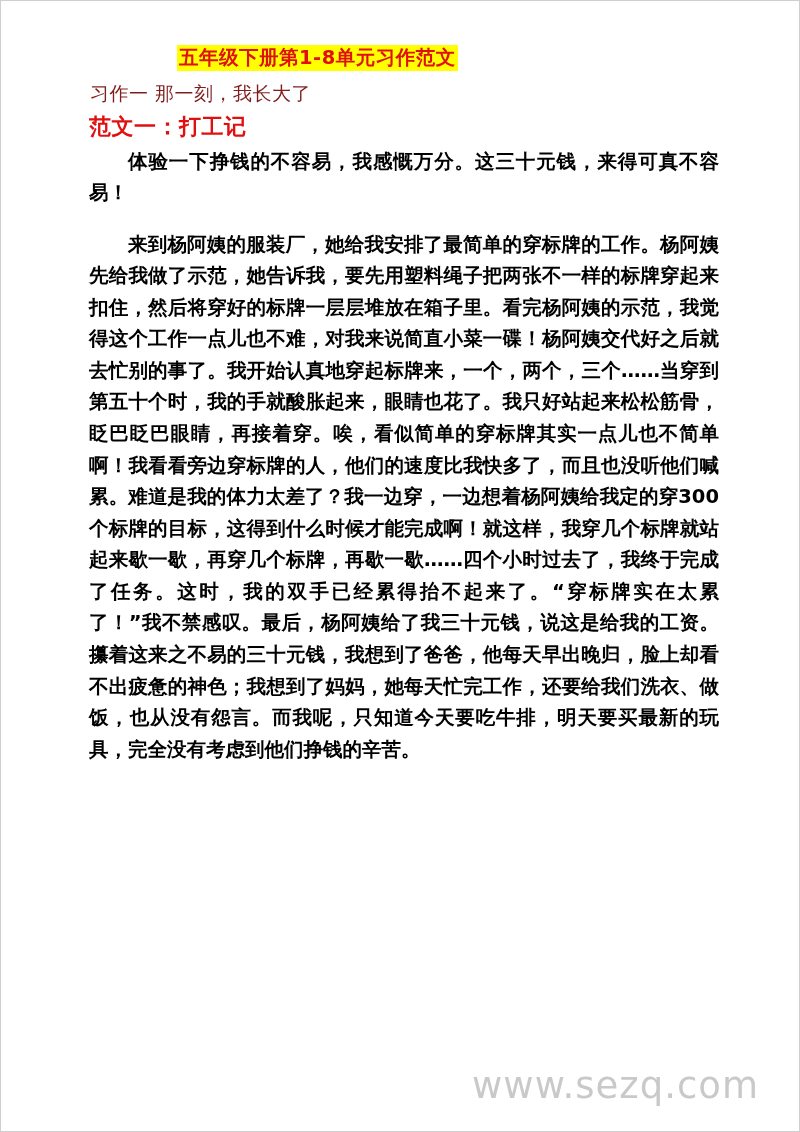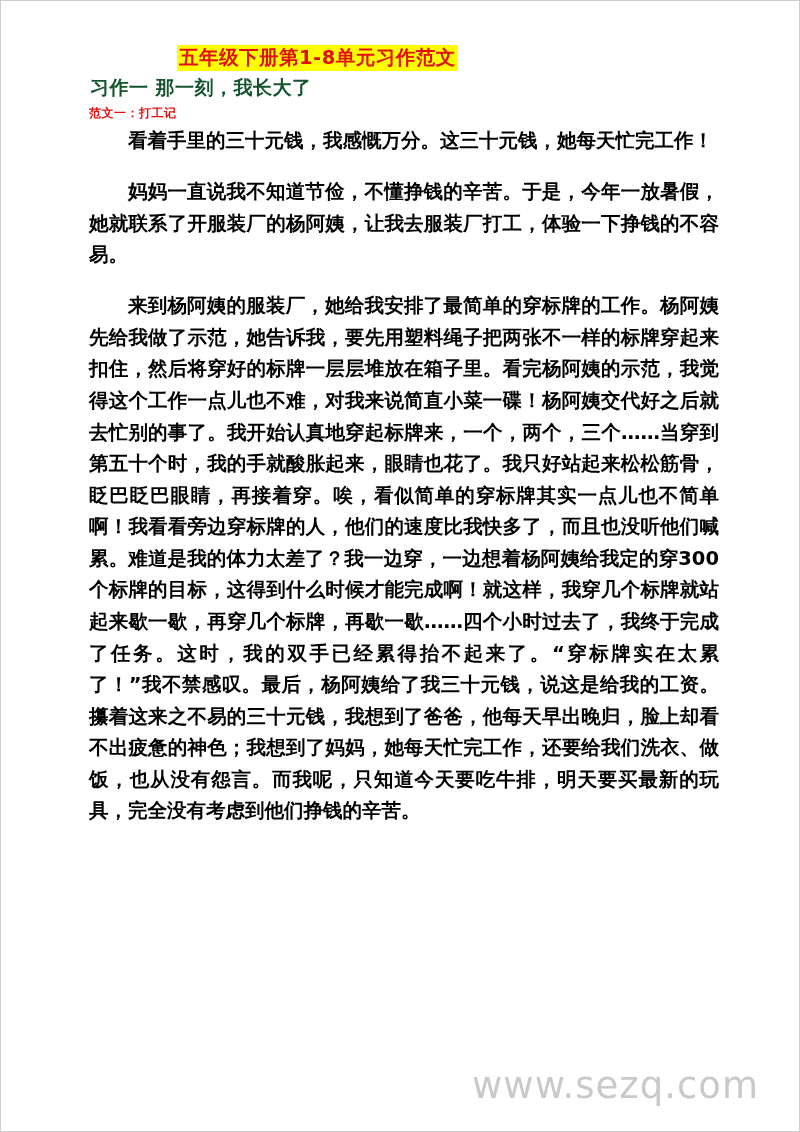--- a/index.html
+++ b/index.html
@@ -39,29 +39,29 @@
     line-height: 1.25;
     letter-spacing: 0.5px;
     margin-left: 88px;
     padding: 1px 2px;
   }
   .title-row {
     text-align: left;
   }
   .heading1 {
     font-size: 19px;
-    font-weight: bold;
-    color: #14532d;
+    font-weight: normal;
+    color: #7f1d1d;
     line-height: 1.5;
-    margin-top: 2px;
+    margin-top: 8px;
     text-indent: 1px;
     letter-spacing: 0.5px;
   }
   .heading2 {
-    font-size: 12px;
+    font-size: 22px;
     font-weight: bold;
     color: #e01010;
     line-height: 1.5;
     margin-top: 2px;
     letter-spacing: 0.5px;
   }
   .para {
     font-size: 19.5px;
     font-weight: bold;
     color: #000000;
@@ -86,18 +86,17 @@
 </head>
 <body>
 
 <div class="page">
   <div class="content">
     <div class="title-row">
       <span class="doc-title">五年级下册第1-8单元习作范文</span>
     </div>
     <div class="heading1">习作一 那一刻，我长大了</div>
     <div class="heading2">范文一：打工记</div>
-    <p class="para">看着手里的三十元钱，我感慨万分。这三十元钱，她每天忙完工作！</p>
-    <p class="para">妈妈一直说我不知道节俭，不懂挣钱的辛苦。于是，今年一放暑假，她就联系了开服装厂的杨阿姨，让我去服装厂打工，体验一下挣钱的不容易。</p>
+    <p class="para">体验一下挣钱的不容易，我感慨万分。这三十元钱，来得可真不容易！</p>
     <p class="para">来到杨阿姨的服装厂，她给我安排了最简单的穿标牌的工作。杨阿姨先给我做了示范，她告诉我，要先用塑料绳子把两张不一样的标牌穿起来扣住，然后将穿好的标牌一层层堆放在箱子里。看完杨阿姨的示范，我觉得这个工作一点儿也不难，对我来说简直小菜一碟！杨阿姨交代好之后就去忙别的事了。我开始认真地穿起标牌来，一个，两个，三个……当穿到第五十个时，我的手就酸胀起来，眼睛也花了。我只好站起来松松筋骨，眨巴眨巴眼睛，再接着穿。唉，看似简单的穿标牌其实一点儿也不简单啊！我看看旁边穿标牌的人，他们的速度比我快多了，而且也没听他们喊累。难道是我的体力太差了？我一边穿，一边想着杨阿姨给我定的穿300个标牌的目标，这得到什么时候才能完成啊！就这样，我穿几个标牌就站起来歇一歇，再穿几个标牌，再歇一歇……四个小时过去了，我终于完成了任务。这时，我的双手已经累得抬不起来了。“穿标牌实在太累了！”我不禁感叹。最后，杨阿姨给了我三十元钱，说这是给我的工资。攥着这来之不易的三十元钱，我想到了爸爸，他每天早出晚归，脸上却看不出疲惫的神色；我想到了妈妈，她每天忙完工作，还要给我们洗衣、做饭，也从没有怨言。而我呢，只知道今天要吃牛排，明天要买最新的玩具，完全没有考虑到他们挣钱的辛苦。</p>
   </div>
   <div class="watermark">www.sezq.com</div>
 </div>
 
 </body></html>

